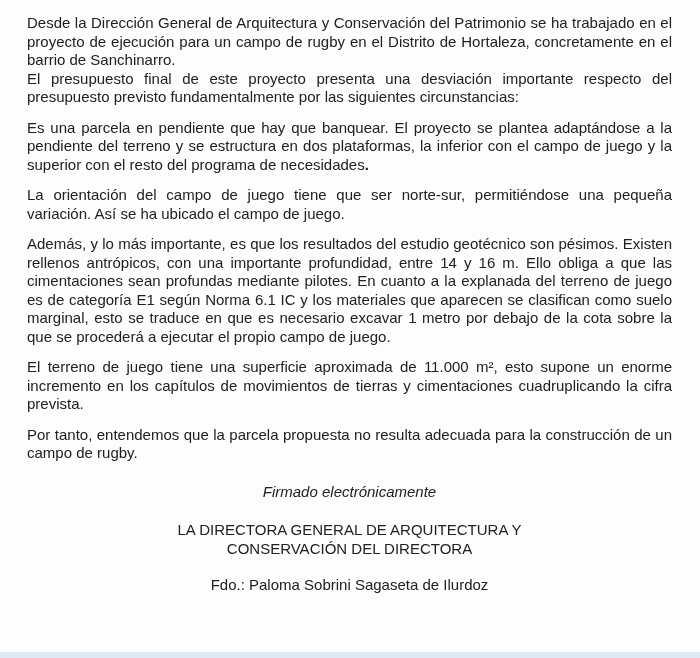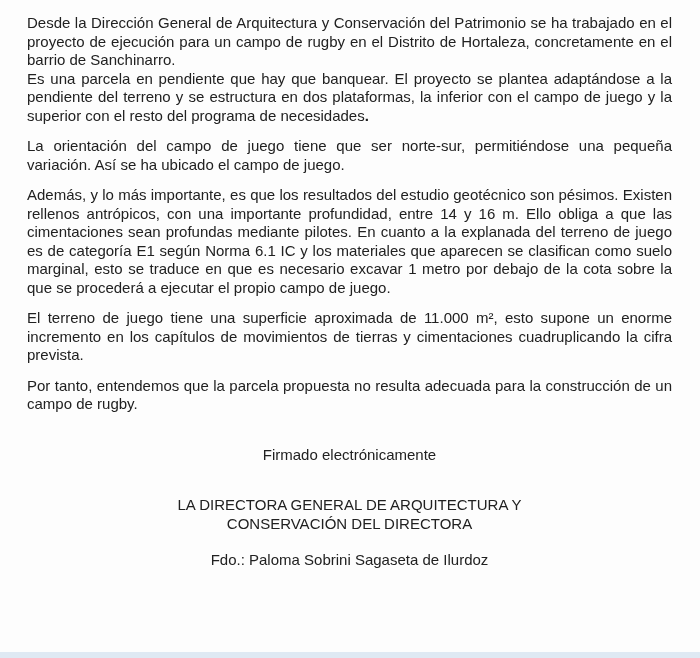--- a/index.html
+++ b/index.html
@@ -33,24 +33,25 @@
   .bold-period {
     font-weight: bold;
   }
   .signature {
     text-align: center;
     font-size: 15px;
     line-height: 18.5px;
     color: #212121;
   }
   .sig-method {
-    margin-top: 32px;
+    margin-top: 20px;
+    font-style: italic;
   }
   .sig-role {
-    margin-top: 32px;
+    margin-top: 20px;
   }
   .sig-signer {
     margin-top: 18px;
   }
   .bottom-strip {
     position: absolute;
     left: 0;
     right: 0;
     bottom: 0;
     height: 6px;
@@ -58,20 +59,21 @@
   }
 </style>
 </head>
 <body>
 
 <div class="page">
   <div class="content">
 
     <p class="para no-gap">Desde la Dirección General de Arquitectura y Conservación del Patrimonio se ha trabajado en el proyecto de ejecución para un campo de rugby en el Distrito de Hortaleza, concretamente en el barrio de Sanchinarro.</p>
 
+    <p class="para">El presupuesto final de este proyecto presenta una desviación importante respecto del presupuesto previsto fundamentalmente por las siguientes circunstancias:</p>
 
     <p class="para"><span>Es una parcela en pendiente que hay que banquear. El proyecto se plantea adaptándose a la pendiente del terreno y se estructura en dos plataformas, la inferior con el campo de juego y la superior con el resto del programa de necesidades</span><span class="bold-period">.</span></p>
 
     <p class="para">La orientación del campo de juego tiene que ser norte-sur, permitiéndose una pequeña variación. Así se ha ubicado el campo de juego.</p>
 
 
     <p class="para">Además, y lo más importante, es que los resultados del estudio geotécnico son pésimos. Existen rellenos antrópicos, con una importante profundidad, entre 14 y 16 m. Ello obliga a que las cimentaciones sean profundas mediante pilotes. En cuanto a la explanada del terreno de juego es de categoría E1 según Norma 6.1 IC y los materiales que aparecen se clasifican como suelo marginal, esto se traduce en que es necesario excavar 1 metro por debajo de la cota sobre la que se procederá a ejecutar el propio campo de juego.</p>
 
     <p class="para">El terreno de juego tiene una superficie aproximada de 11.000 m², esto supone un enorme incremento en los capítulos de movimientos de tierras y cimentaciones cuadruplicando la cifra prevista.</p>
 

